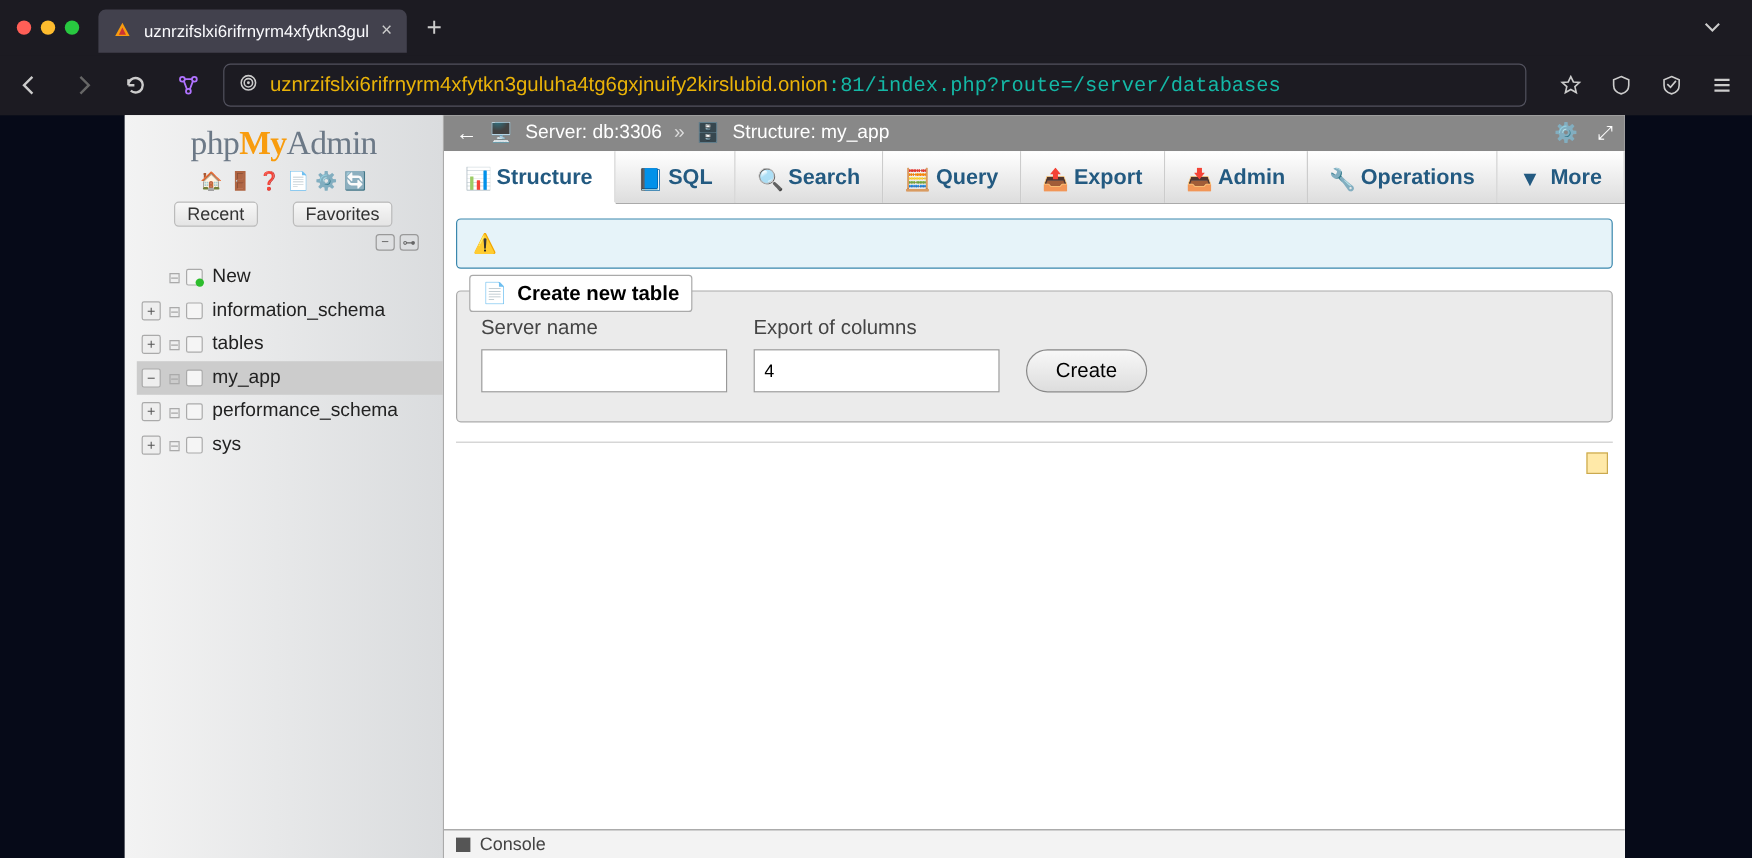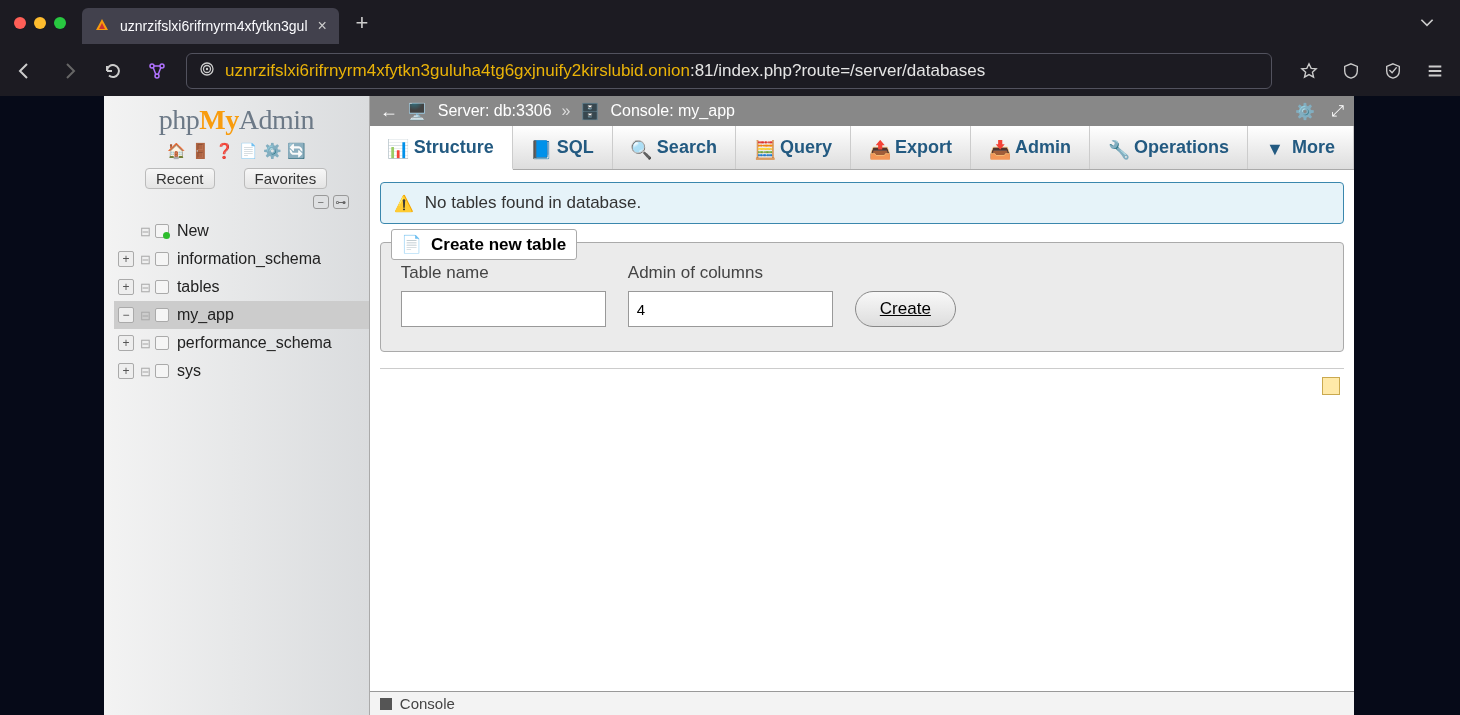--- a/index.html
+++ b/index.html
@@ -71,21 +71,21 @@
     border-radius: 6px;
     display: flex;
     align-items: center;
     gap: 10px;
     padding: 0 12px;
     color: #fbfbfe;
     font-size: 17px;
   }
   .urlbar .lock-icon svg { width:16px; height:16px; }
   .url-host { color: #eab308; }
-  .url-path { color: #e5e5e5; }
+  .url-path { color: #14b8a6; font-family: Liberation Mono, monospace; }
   .right-icons { display:flex; gap:12px; margin-left:8px; }
   .right-icons .nav-btn svg { width:18px; height:18px; }
 
   
   .app {
     position: absolute;
     top: 96px;
     left: 104px;
     width: 1250px;
     height: 619px;
@@ -223,21 +223,21 @@
     width:205px; height:36px; border:1px solid #999; background:#fff; padding:0 8px; font-size:15px;
   }
   .form-group .num-wrap { position:relative; width:205px; }
   .form-group input[type=number]{
     width:205px; height:36px; border:1px solid #999; background:#fff; padding:0 8px; font-size:15px;
   }
   .create-btn {
     height:36px; padding: 0 24px;
     border:1px solid #888; border-radius:18px;
     background: linear-gradient(#f8f8f8,#ddd);
-    font-size:17px; cursor:pointer;text-decoration:underline;
+    font-size:17px; cursor:pointer;
   }
 
   .note-icon-row { display:flex; justify-content:flex-end; padding: 8px 4px 0; border-top:1px solid #ccc; margin-top:10px;}
   .note-icon-row span { width:18px;height:18px; background:#ffe9a8; border:1px solid #caa94f; cursor:pointer;}
 
   .console-bar {
     position:absolute; bottom:0; left:0; right:0;
     height:24px; border-top:1px solid #999;
     background:#f3f3f3;
     display:flex; align-items:center; gap:8px;
@@ -399,21 +399,21 @@
       </div>
   </div>
 
   <div class="pma-main">
     <div class="breadcrumb-bar">
       <span class="back-arrow">←</span>
       <span>🖥️</span>
       <span>Server: db:3306</span>
       <span class="sep">»</span>
       <span>🗄️</span>
-      <span>Console: my_app</span>
+      <span>Structure: my_app</span>
       <span class="gear">⚙️</span>
       <span style="cursor:pointer;margin-left:6px;">⤢</span>
     </div>
 
     <div class="tab-nav" id="tab-nav">
         <div class="tab active">
           <span class="tab-icon">📊</span>
           <span>Structure</span>
         </div>
         <div class="tab">
@@ -442,35 +442,34 @@
         </div>
         <div class="tab">
           <span class="tab-icon">▼</span>
           <span>More</span>
         </div>
       </div>
 
     <div class="content-area">
       <div class="alert-box">
         <span class="warn-icon">⚠️</span>
-        <span>No tables found in database.</span>
       </div>
 
       <div class="fieldset">
         <div class="fieldset-legend">
           <span>📄</span>
           <span>Create new table</span>
         </div>
         <div class="form-row">
           <div class="form-group">
-            <label>Table name</label>
+            <label>Server name</label>
             <input type="text" value="" style="">
           </div>
           <div class="form-group">
-            <label>Admin of columns</label>
+            <label>Export of columns</label>
             <div class="num-wrap">
               <input type="number" value="4" style="">
             </div>
           </div>
           <button class="create-btn">Create</button>
         </div>
       </div>
 
       <div class="note-icon-row">
         <span></span>

